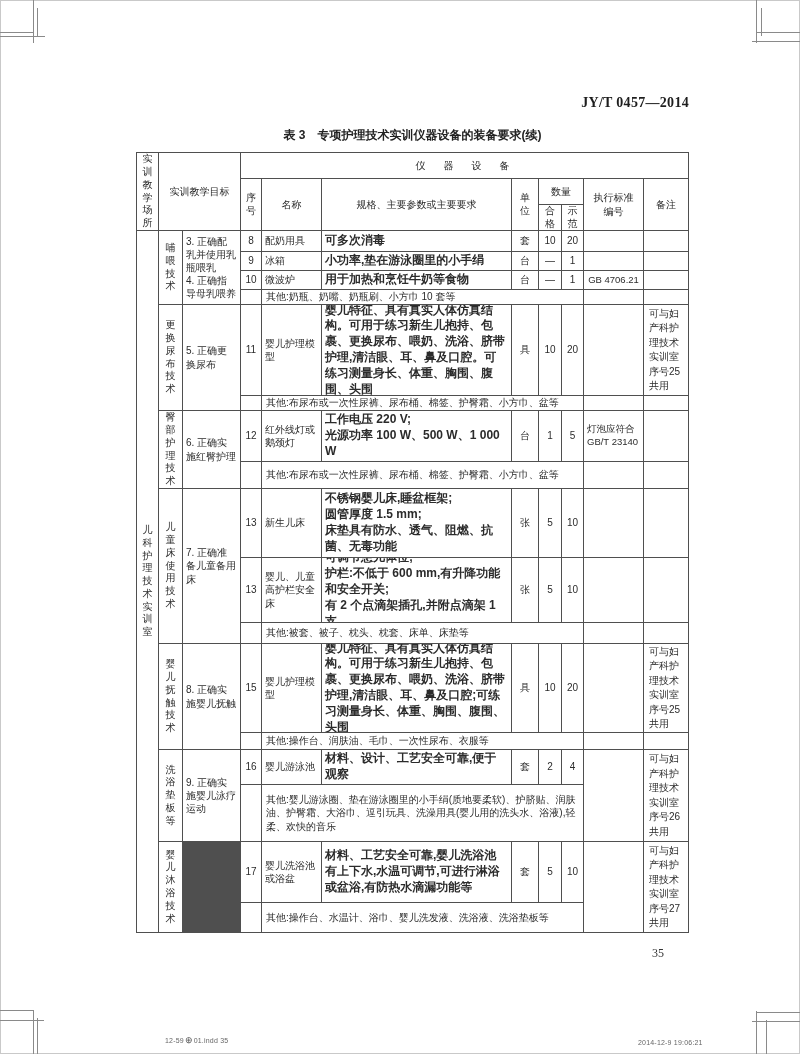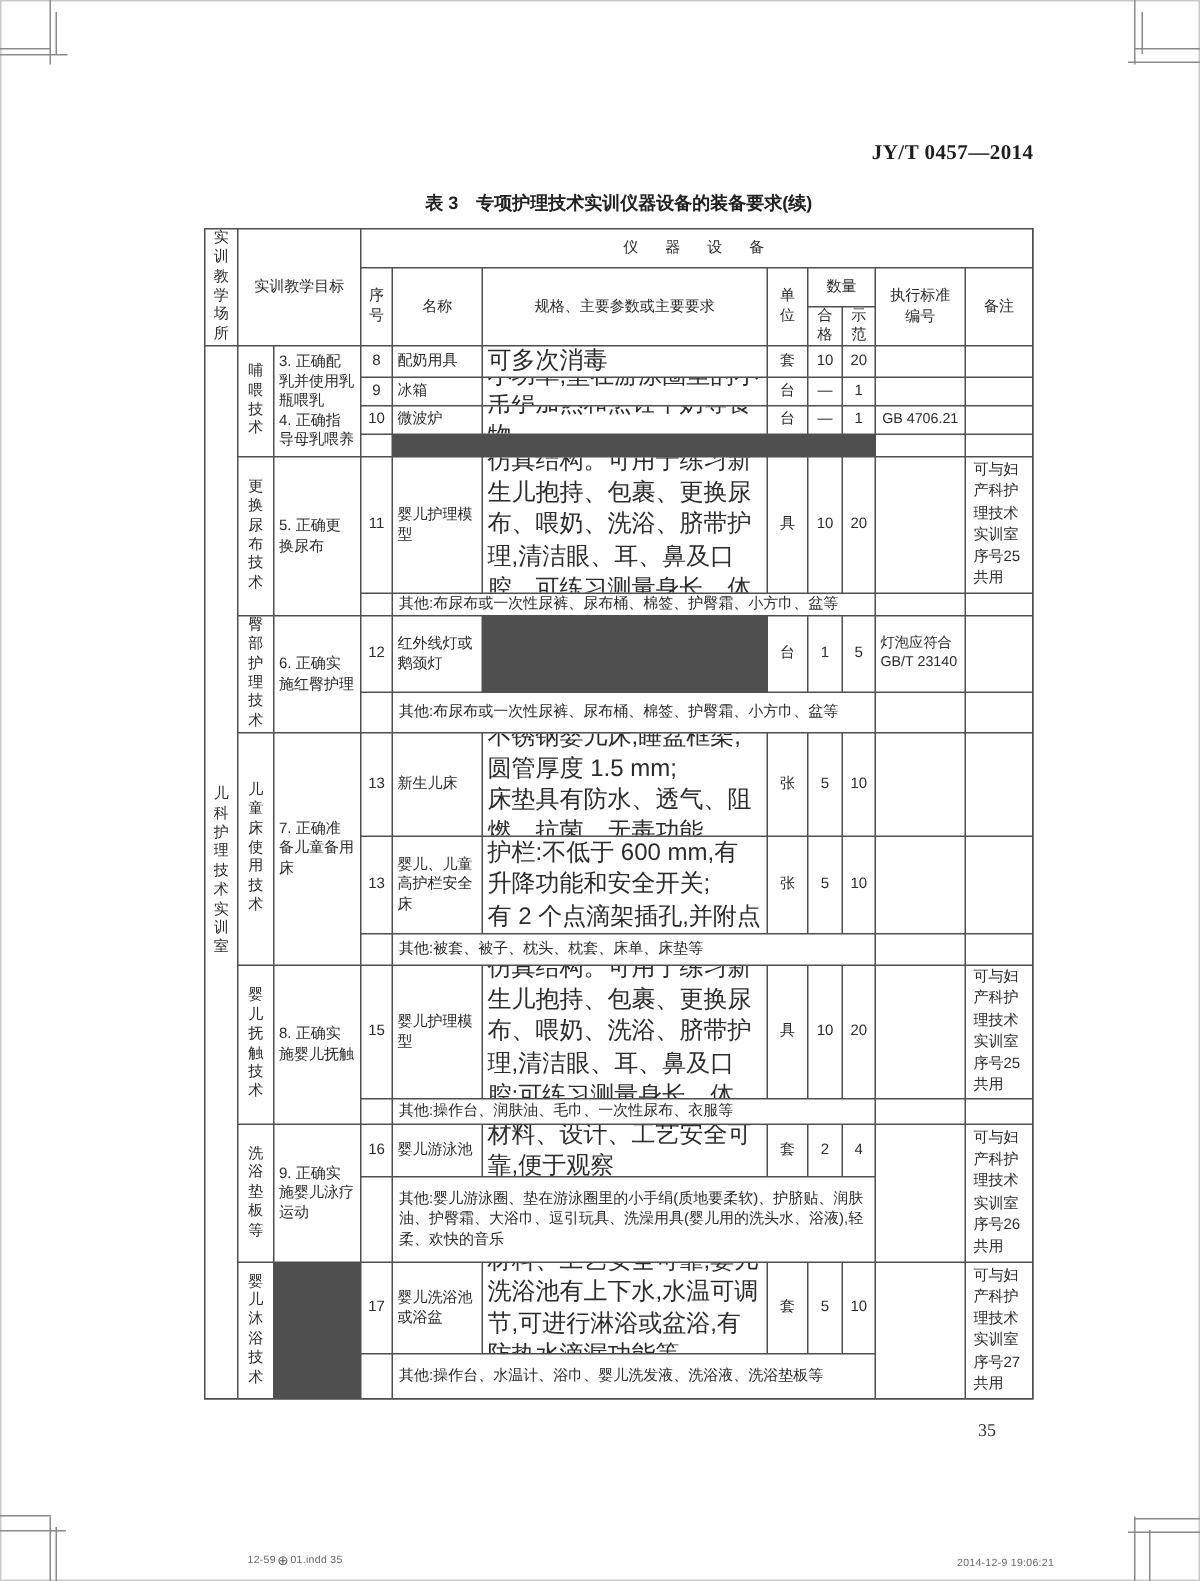--- a/index.html
+++ b/index.html
@@ -42,21 +42,21 @@
   }
   .cell{
     background:#fff;display:flex;align-items:center;justify-content:center;
     font-size:10px;line-height:1.32;color:#2b2b2b;overflow:hidden;text-align:center;
   }
   .left{justify-content:flex-start;text-align:left;padding:1px 3px;}
   .pre{white-space:pre-line;}
   .vtxt span{display:block;width:1em;word-break:break-all;line-break:anywhere;
     text-align:center;line-height:1.28;margin:0 auto;}
   .hdr{font-size:10px;}
-  .spec{font-size:16px;}
+  .spec{font-size:12px;font-weight:bold;}
   .remark{font-size:10px;padding:2px 5px;text-align:left;word-break:break-all;line-height:1.45;}
   .other{padding:1px 4px;}
   .num{font-size:10px;}
 </style>
 </head>
 <body>
 
 <div class="mark" style="left:33px;top:0;width:1px;height:43px;"></div>
 <div class="mark" style="left:37px;top:8px;width:1px;height:28px;"></div>
 <div class="mark" style="left:0;top:32px;width:34px;height:1px;"></div>
@@ -130,20 +130,21 @@
   <div class="cell" style="grid-area:5/11/6/12"></div>
   <div class="cell num" style="grid-area:6/4/7/5">10</div>
   <div class="cell left" style="grid-area:6/5/7/6">微波炉</div>
   <div class="cell left spec" style="grid-area:6/6/7/7">用于加热和烹饪牛奶等食物</div>
   <div class="cell" style="grid-area:6/7/7/8">台</div>
   <div class="cell num" style="grid-area:6/8/7/9">—</div>
   <div class="cell num" style="grid-area:6/9/7/10">1</div>
   <div class="cell" style="grid-area:6/10/7/11;font-size:9.5px">GB 4706.21</div>
   <div class="cell" style="grid-area:6/11/7/12"></div>
   <div class="cell" style="grid-area:7/4/8/5"></div>
+  <div class="cell left other" style="grid-area:7/5/8/10">其他:奶瓶、奶嘴、奶瓶刷、小方巾 10 套等</div>
   <div class="cell" style="grid-area:7/10/8/11"></div>
   <div class="cell" style="grid-area:7/11/8/12"></div>
 
   <div class="cell vtxt" style="grid-area:8/2/10/3">
       <span>更换尿布技术</span>
     </div>
   <div class="cell left pre" style="grid-area:8/3/10/4">5. 正确更换尿布</div>
   <div class="cell num" style="grid-area:8/4/9/5">11</div>
   <div class="cell left" style="grid-area:8/5/9/6">婴儿护理模型</div>
   <div class="cell left spec" style="grid-area:8/6/9/7">婴儿特征、具有真实人体仿真结构。可用于练习新生儿抱持、包裹、更换尿布、喂奶、洗浴、脐带护理,清洁眼、耳、鼻及口腔。可练习测量身长、体重、胸围、腹围、头围</div>
@@ -156,20 +157,22 @@
   <div class="cell left other" style="grid-area:9/5/10/10">其他:布尿布或一次性尿裤、尿布桶、棉签、护臀霜、小方巾、盆等</div>
   <div class="cell" style="grid-area:9/10/10/11"></div>
   <div class="cell" style="grid-area:9/11/10/12"></div>
 
   <div class="cell vtxt" style="grid-area:10/2/12/3">
       <span>臀部护理技术</span>
     </div>
   <div class="cell left pre" style="grid-area:10/3/12/4">6. 正确实施红臀护理</div>
   <div class="cell num" style="grid-area:10/4/11/5">12</div>
   <div class="cell left" style="grid-area:10/5/11/6">红外线灯或鹅颈灯</div>
+  <div class="cell left spec pre" style="grid-area:10/6/11/7">工作电压 220 V;
+光源功率 100 W、500 W、1 000 W</div>
   <div class="cell" style="grid-area:10/7/11/8">台</div>
   <div class="cell num" style="grid-area:10/8/11/9">1</div>
   <div class="cell num" style="grid-area:10/9/11/10">5</div>
   <div class="cell pre left" style="grid-area:10/10/11/11;font-size:9.5px">灯泡应符合
 GB/T 23140</div>
   <div class="cell" style="grid-area:10/11/11/12"></div>
   <div class="cell" style="grid-area:11/4/12/5"></div>
   <div class="cell left other" style="grid-area:11/5/12/10">其他:布尿布或一次性尿裤、尿布桶、棉签、护臀霜、小方巾、盆等</div>
   <div class="cell" style="grid-area:11/10/12/11"></div>
   <div class="cell" style="grid-area:11/11/12/12"></div>

